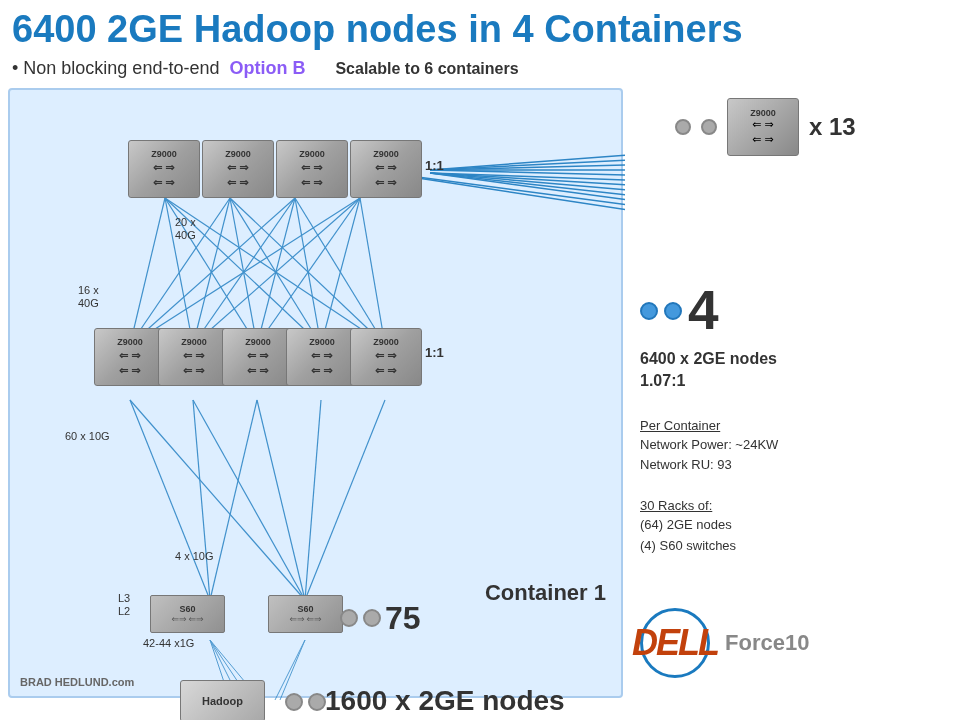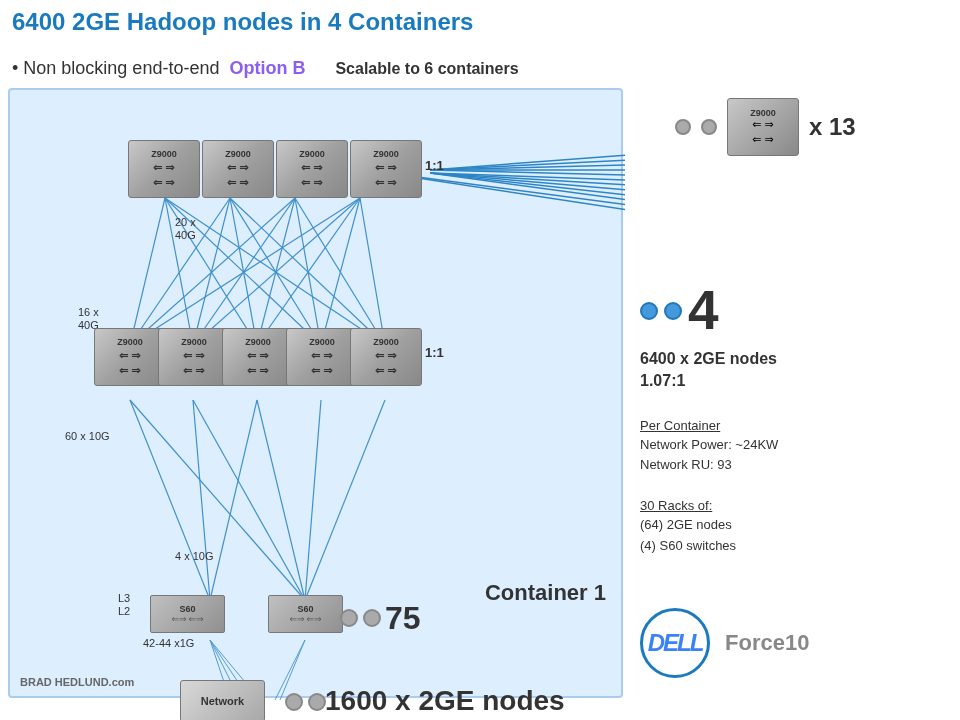--- a/index.html
+++ b/index.html
@@ -16,21 +16,21 @@
       height: 720px;
       position: relative;
       background: #fff;
     }
 
     
     .main-title {
       position: absolute;
       top: 8px;
       left: 12px;
-      font-size: 24px;
+      font-size: 38px;
       font-weight: bold;
       color: #1a7abf;
       white-space: nowrap;
     }
 
     .subtitle-row {
       position: absolute;
       top: 58px;
       left: 12px;
       display: flex;
@@ -286,23 +286,23 @@
       width: 70px;
       height: 70px;
       border-radius: 50%;
       border: 3px solid #1a7abf;
       display: flex;
       align-items: center;
       justify-content: center;
     }
 
     .dell-text {
-      font-size: 24px;
-      font-weight: bold;
-      color: #3b82f6;
+      font-size: 36px;
+      font-weight: bold;
+      color: #c2410c;
       font-style: italic;
       letter-spacing: -2px;
     }
 
     .force10-text {
       font-size: 22px;
       color: #888;
       font-weight: bold;
     }
 
@@ -466,21 +466,21 @@
           </div>
         </div>
     </div>
 
     <div style="position:absolute; top:68px; left:415px; font-size:13px; font-weight:bold; color:#333;">1:1</div>
 
     <div class="anno" style="left:165px; top:126px; line-height:1.2;">
       <span>20 x<br>40G</span>
     </div>
 
-    <div class="anno" style="left:68px; top:216px; line-height:1.2;text-align:right;">
+    <div class="anno" style="left:68px; top:194px; line-height:1.2;text-align:right;">
       <span>16 x<br>40G</span>
     </div>
 
     <div class="switch-box" style="left:84px; top:238px;">
       <div class="switch-label">Z9000</div>
       <div class="switch-arrows">
           <div class="arrow-row">
             <span class="arrow-sym">⇐</span>
             <span class="arrow-sym">⇒</span>
           </div>
@@ -569,21 +569,21 @@
     <div class="anno" style="left:133px; top:547px;">42-44 x1G</div>
 
     <div class="dots-row" style="left:330px; top:519px;">
       <span class="dot dot-gray"></span>
       <span class="dot dot-gray"></span>
     </div>
 
     <div class="seventy-five" style="left:375px; top:510px;">75</div>
 
     <div class="hadoop-box" style="left:170px; top:590px;">
-      <span class="hadoop-label">Network</span>
+      <span class="hadoop-label">Hadoop</span>
     </div>
 
     <div class="dots-row" style="left:275px; top:603px;">
       <span class="dot dot-gray"></span>
       <span class="dot dot-gray"></span>
     </div>
 
     <div class="nodes-label" style="left:315px; top:595px;">1600 x 2GE nodes</div>
 
     <div class="container-label">Container 1</div>

